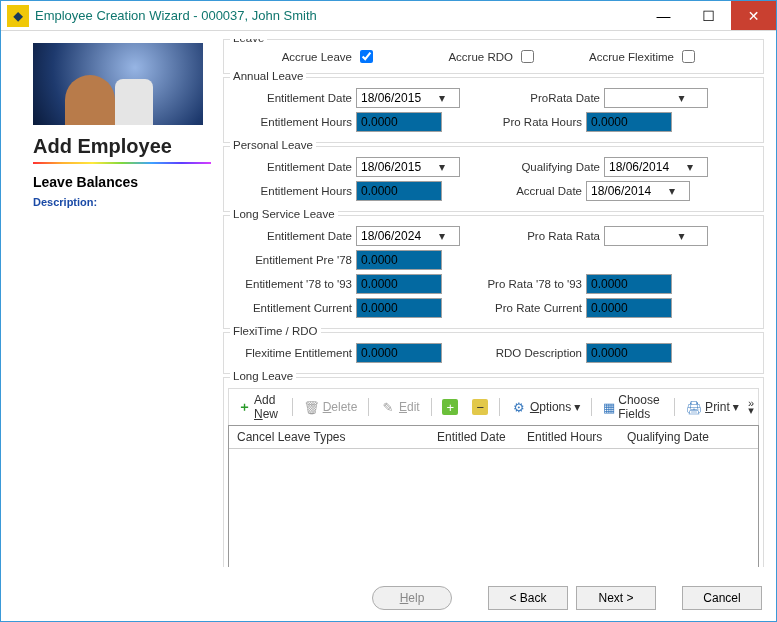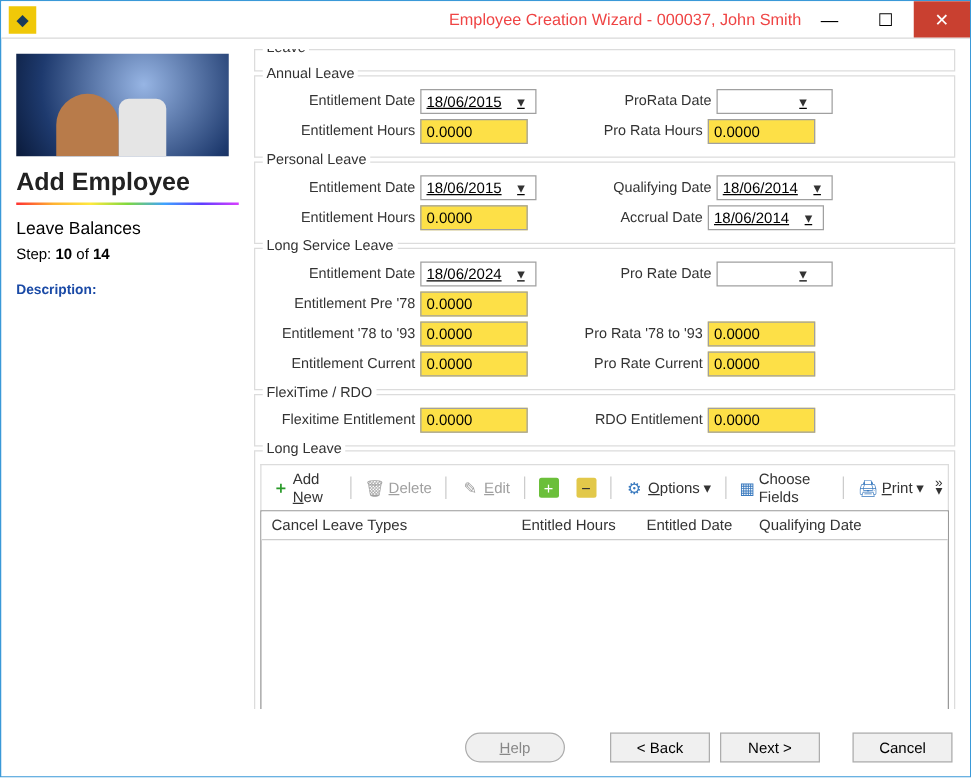--- a/index.html
+++ b/index.html
@@ -1,45 +1,45 @@
 <!DOCTYPE html>
 <html><head>
 <meta charset="utf-8">
 <style>
 * { box-sizing: border-box; margin: 0; padding: 0; }
 body { font-family: "Segoe UI", Tahoma, sans-serif; font-size: 12px; background: #fff; }
 .window { width: 777px; height: 622px; border: 1px solid #3a99d8; display: flex; flex-direction: column; }
 .titlebar { background: #fff; height: 30px; display: flex; align-items: center; border-bottom: 1px solid #d9d9d9; }
 .titlebar-icon { width: 22px; height: 22px; background: #f0c808; margin: 0 6px; display: flex; align-items: center; justify-content: center; color: #1a3a5a; font-weight: bold; }
-.titlebar-title { flex: 1; text-align: right; color: #ef4444; font-size: 13px; }
+.titlebar-title { flex: 1; text-align: left; color: #0f766e; font-size: 13px; }
 .win-btns { display: flex; height: 100%; }
 .win-btn { width: 45px; display: flex; align-items: center; justify-content: center; font-size: 14px; }
 .win-close { background: #c94030; color: #fff; }
 .content { flex: 1; display: flex; padding: 8px; gap: 0; overflow: hidden; }
-.left-panel { width: 190px; padding: 4px 8px 0 4px; }
+.left-panel { width: 190px; padding: 4px 8px 0 4px; margin-left: 20px; }
 .wiz-img { width: 170px; height: 82px; background: radial-gradient(circle at 60% 30%, #97b5e4 0%, #1e3a6e 70%, #0a1a3a 100%); margin-bottom: 10px; position: relative; overflow: hidden; }
 .wiz-img::before { content:""; position:absolute; width:50px; height:50px; background:#b87b4a; border-radius:50% 50% 0 0; top:32px; left:32px; }
 .wiz-img::after { content:""; position:absolute; width:38px; height:60px; background:#e5e5e5; top:36px; left:82px; border-radius:8px; }
 .panel-title { font-size: 20px; font-weight: bold; color: #222; margin-bottom: 4px; }
 .rainbow { height: 2px; background: linear-gradient(to right,#ff3232,#ffb232,#ffe93e,#7fd83e,#3ea2ff,#5e3eff,#d83eff); margin-bottom: 10px; }
-.subtitle { font-size: 14px; font-weight: normal; margin-bottom: 6px; }
+.subtitle { font-size: 14px; font-weight: bold; margin-bottom: 6px; }
 .step { font-size: 12px; margin-bottom: 16px; }
 .step b { font-weight: bold; }
 .desc-head { color: #1a4aa6; font-weight: bold; font-size: 11px; margin-bottom: 4px; }
 .desc-body { color: #333; line-height: 1.35; font-size: 11.5px; }
 .right-panel { flex: 1; padding: 0 4px; overflow-y: auto; }
 .group { border: 1px solid #dcdcdc; position: relative; padding: 10px 8px 6px 8px; margin-bottom: 3px; }
 .group-label { position: absolute; top: -8px; left: 6px; background: #fff; padding: 0 3px; font-size: 11.5px; color: #333; }
 .row { display: flex; align-items: center; margin-bottom: 4px; gap: 4px; }
 .lbl { text-align: right; font-size: 11.5px; color: #333; }
 .w120 { width: 120px; }
 .w100 { width: 100px; }
 .chk { margin-left: 4px; }
-.input { height: 20px; border: 1px solid #a0a0a0; padding: 0 4px; font-size: 12px; width: 86px; background:#fde047; }
-.date { display:flex; align-items:center; border:1px solid #a0a0a0; height:20px; width:93px; background:#fff;text-decoration:underline; }
+.input { height: 20px; border: 1px solid #a0a0a0; padding: 0 4px; font-size: 12px; width: 86px; background:#0369a1; }
+.date { display:flex; align-items:center; border:1px solid #a0a0a0; height:20px; width:104px; background:#fff; }
 .date span { flex:1; padding:0 4px; font-size:12px; }
 .date .dd { width:16px; text-align:center; color:#333; }
 .spacer { width: 32px; }
 .toolbar { display:flex; align-items:center; gap:4px; padding:2px 4px; border: 1px solid #dcdcdc; border-bottom:none;}
 .tbtn { display:flex; align-items:center; gap:3px; padding:2px 5px; font-size:12px; color:#333; cursor:pointer; }
 .tbtn.disabled { color:#a0a0a0; }
 .ticon { width:16px; height:16px; display:inline-flex; align-items:center; justify-content:center; font-size:13px; }
 .green-plus { color:#2a9a2a; font-weight:bold; }
 .sep { width:1px; height:18px; background:#ccc; margin:0 2px; }
 .table-container { border:1px solid #999; height:160px; display:flex; flex-direction:column; }
@@ -65,30 +65,37 @@
       <div class="win-btn win-close">✕</div>
     </div>
   </div>
 
   <div class="content">
     <div class="left-panel">
       <div class="wiz-img"></div>
       <div class="panel-title">Add Employee</div>
       <div class="rainbow"></div>
       <div class="subtitle">Leave Balances</div>
-      <div class="step">
-        <span>Step: </span><b>10</b><span> of </span><b>14</b>
-      </div>
       <div class="desc-head">Description:</div>
     </div>
 
     <div class="right-panel">
 
       <div class="group">
         <div class="group-label">Leave</div>
+        <div class="row">
+          <div class="lbl w120">Accrue Leave</div>
+          <input type="checkbox" class="chk" checked="" style="">
+          <div class="spacer"></div>
+          <div class="lbl w100">Accrue RDO</div>
+          <input type="checkbox" class="chk" style="">
+          <div class="spacer"></div>
+          <div class="lbl w100">Accrue Flexitime</div>
+          <input type="checkbox" class="chk" style="">
+        </div>
       </div>
 
       <div class="group">
         <div class="group-label">Annual Leave</div>
         <div class="row">
           <div class="lbl w120">Entitlement Date</div>
           <div class="date">
               <span>18/06/2015</span>
               <span class="dd">▾</span>
             </div>
@@ -137,21 +144,21 @@
 
       <div class="group">
         <div class="group-label">Long Service Leave</div>
         <div class="row">
           <div class="lbl w120">Entitlement Date</div>
           <div class="date">
               <span>18/06/2024</span>
               <span class="dd">▾</span>
             </div>
           <div class="spacer"></div>
-          <div class="lbl w100">Pro Rate Date</div>
+          <div class="lbl w100">Pro Rata Rata</div>
           <div class="date">
               <span></span>
               <span class="dd">▾</span>
             </div>
         </div>
         <div class="row">
           <div class="lbl w120">Entitlement Pre '78</div>
           <input class="input" value="0.0000" style="">
         </div>
         <div class="row">
@@ -169,21 +176,21 @@
           <input class="input" value="0.0000" style="">
         </div>
       </div>
 
       <div class="group">
         <div class="group-label">FlexiTime / RDO</div>
         <div class="row">
           <div class="lbl w120">Flexitime Entitlement</div>
           <input class="input" value="0.0000" style="">
           <div class="spacer"></div>
-          <div class="lbl w100">RDO Entitlement</div>
+          <div class="lbl w100">RDO Description</div>
           <input class="input" value="0.0000" style="">
         </div>
       </div>
 
       <div class="group" style="padding:10px 4px 4px 4px">
         <div class="group-label">Long Leave</div>
         <div class="toolbar">
           <div class="tbtn">
               <span class="ticon green-plus">＋</span>
               <span>Add <span class="underline">N</span>ew</span>
@@ -220,22 +227,22 @@
           <div class="tbtn">
               <span class="ticon" style="color:#3a7abf">🖨</span>
               <span><span class="underline">P</span>rint</span>
               <span>▾</span>
             </div>
           <div class="more-arrows">»<br>▾</div>
         </div>
         <div class="table-container">
           <div class="thead">
             <div class="th" style="width:200px">Cancel Leave Types</div>
+            <div class="th" style="width:90px">Entitled Date</div>
             <div class="th" style="width:100px">Entitled Hours</div>
-            <div class="th" style="width:90px">Entitled Date</div>
             <div class="th" style="flex:1">Qualifying Date</div>
           </div>
         </div>
       </div>
 
     </div>
   </div>
 
   <div class="footer">
     <button class="fbtn help"><span class="underline">H</span>elp</button>

